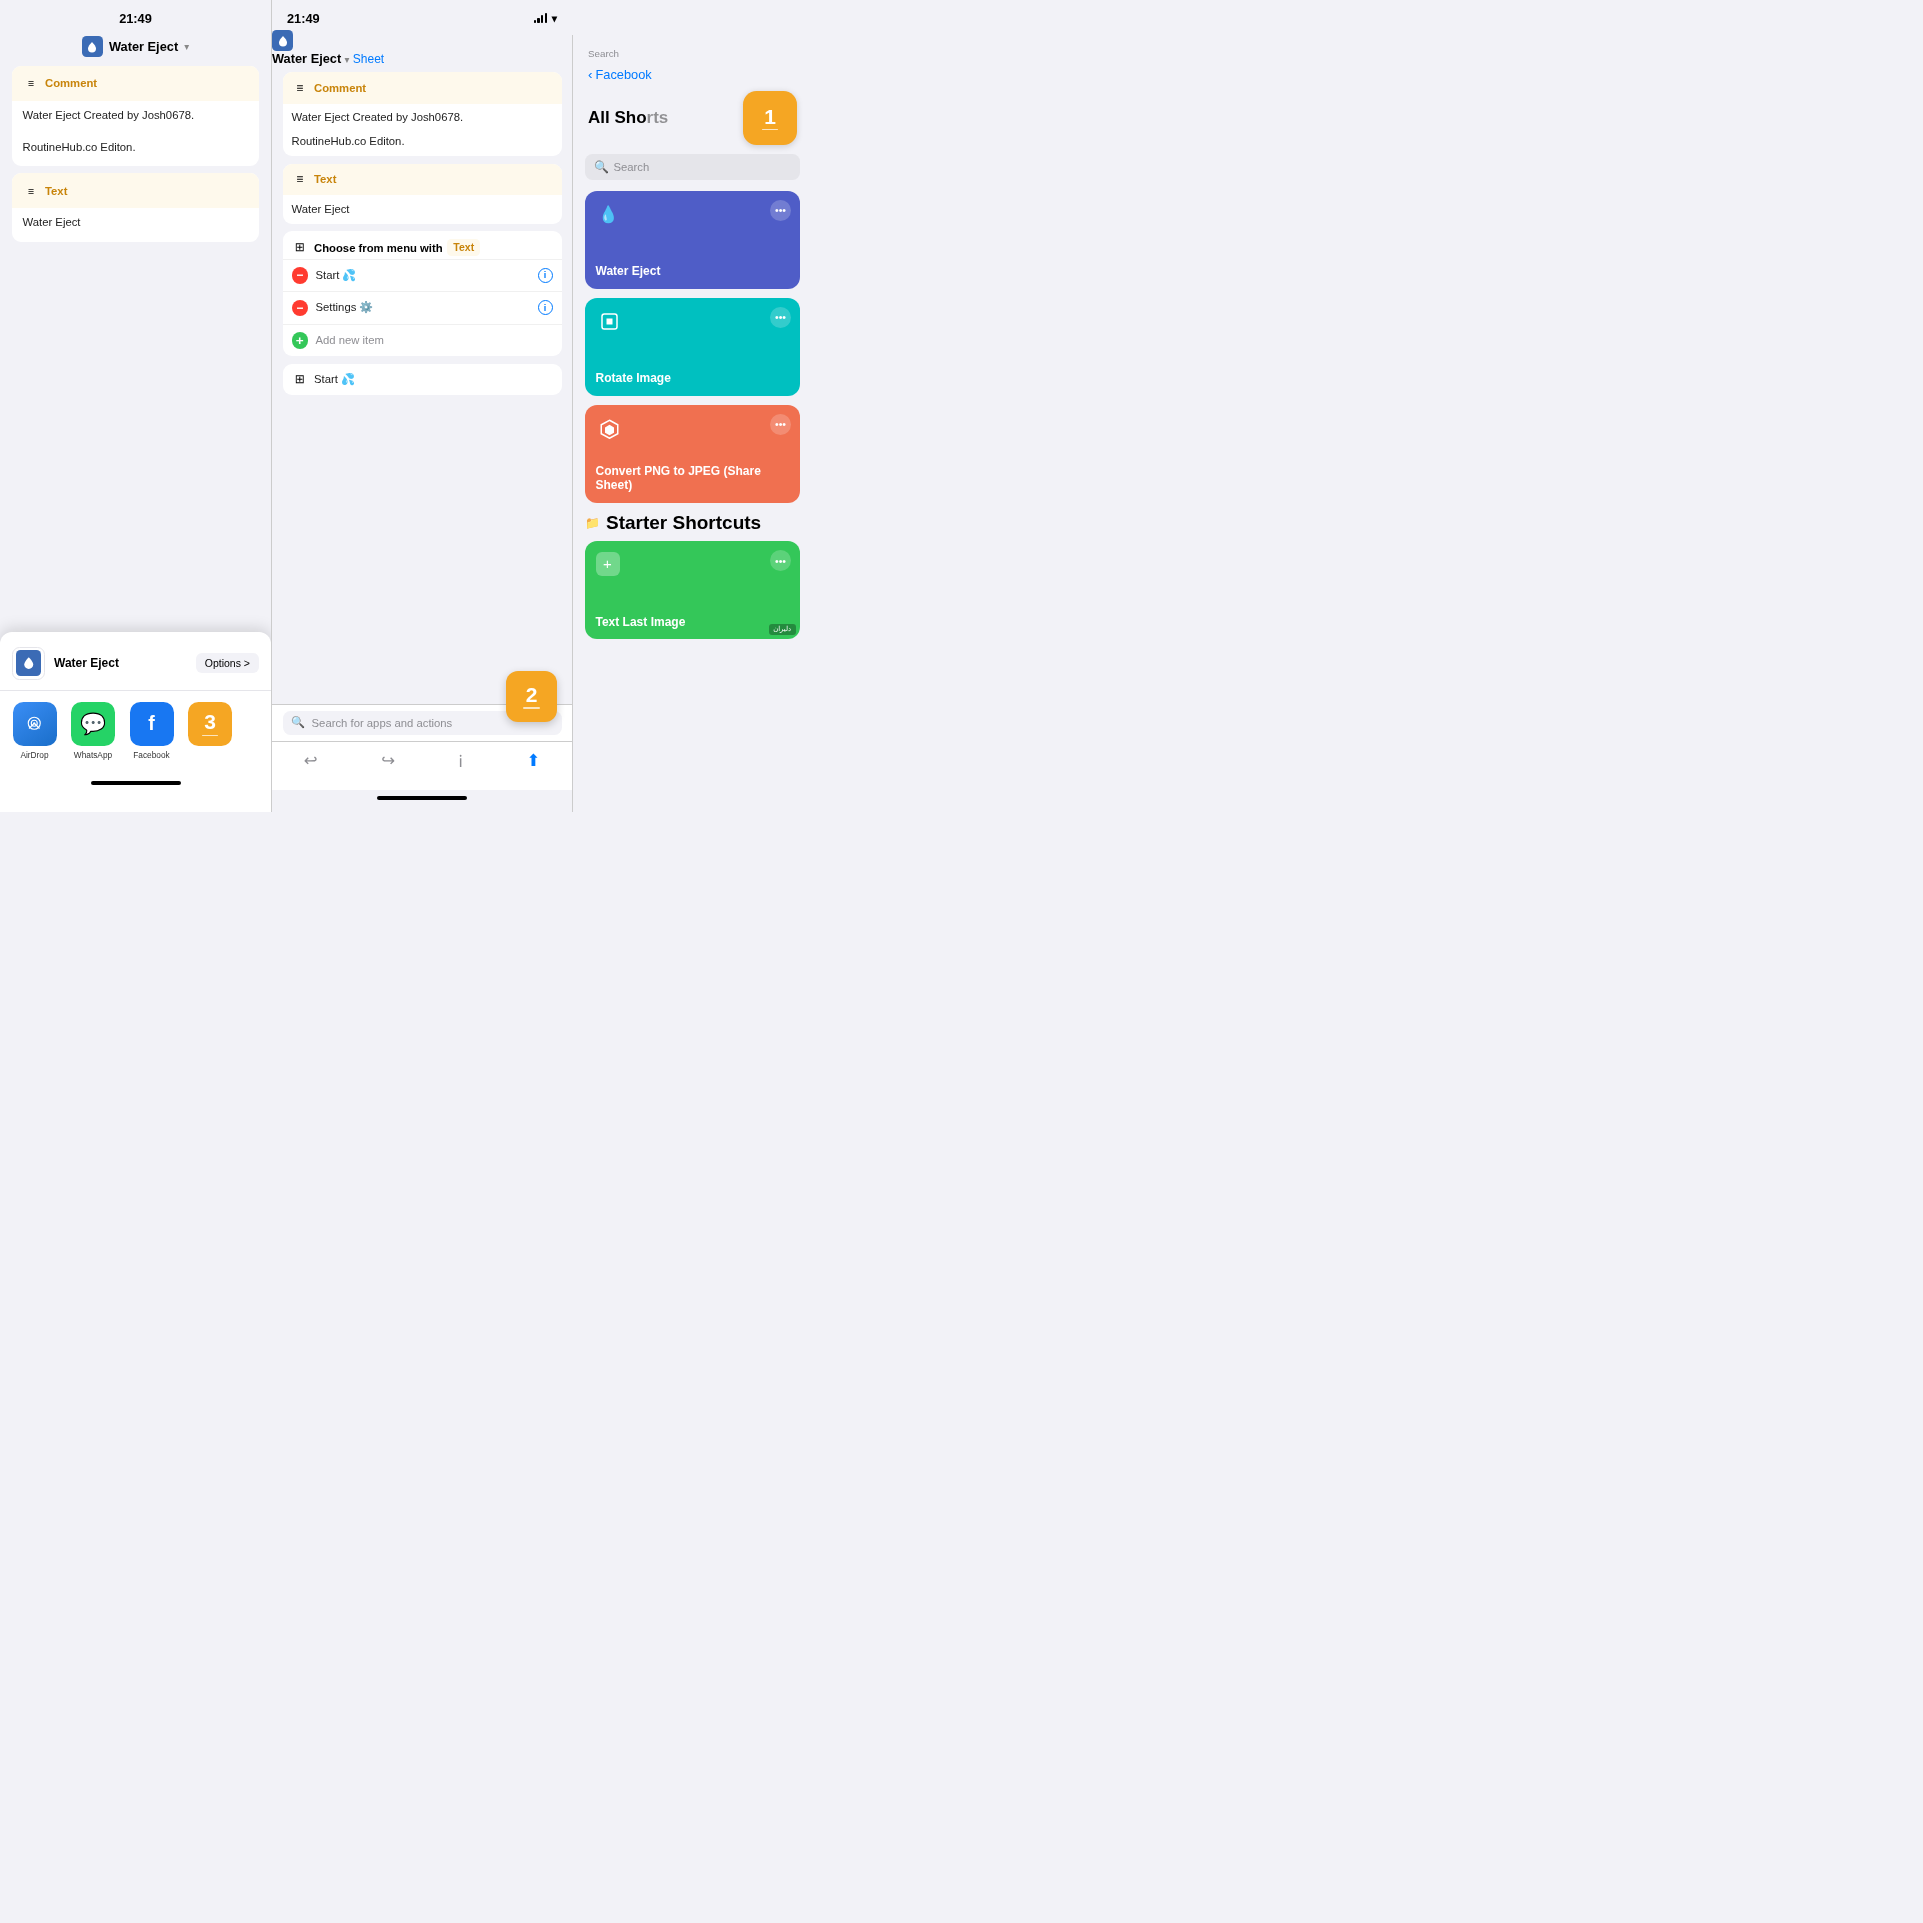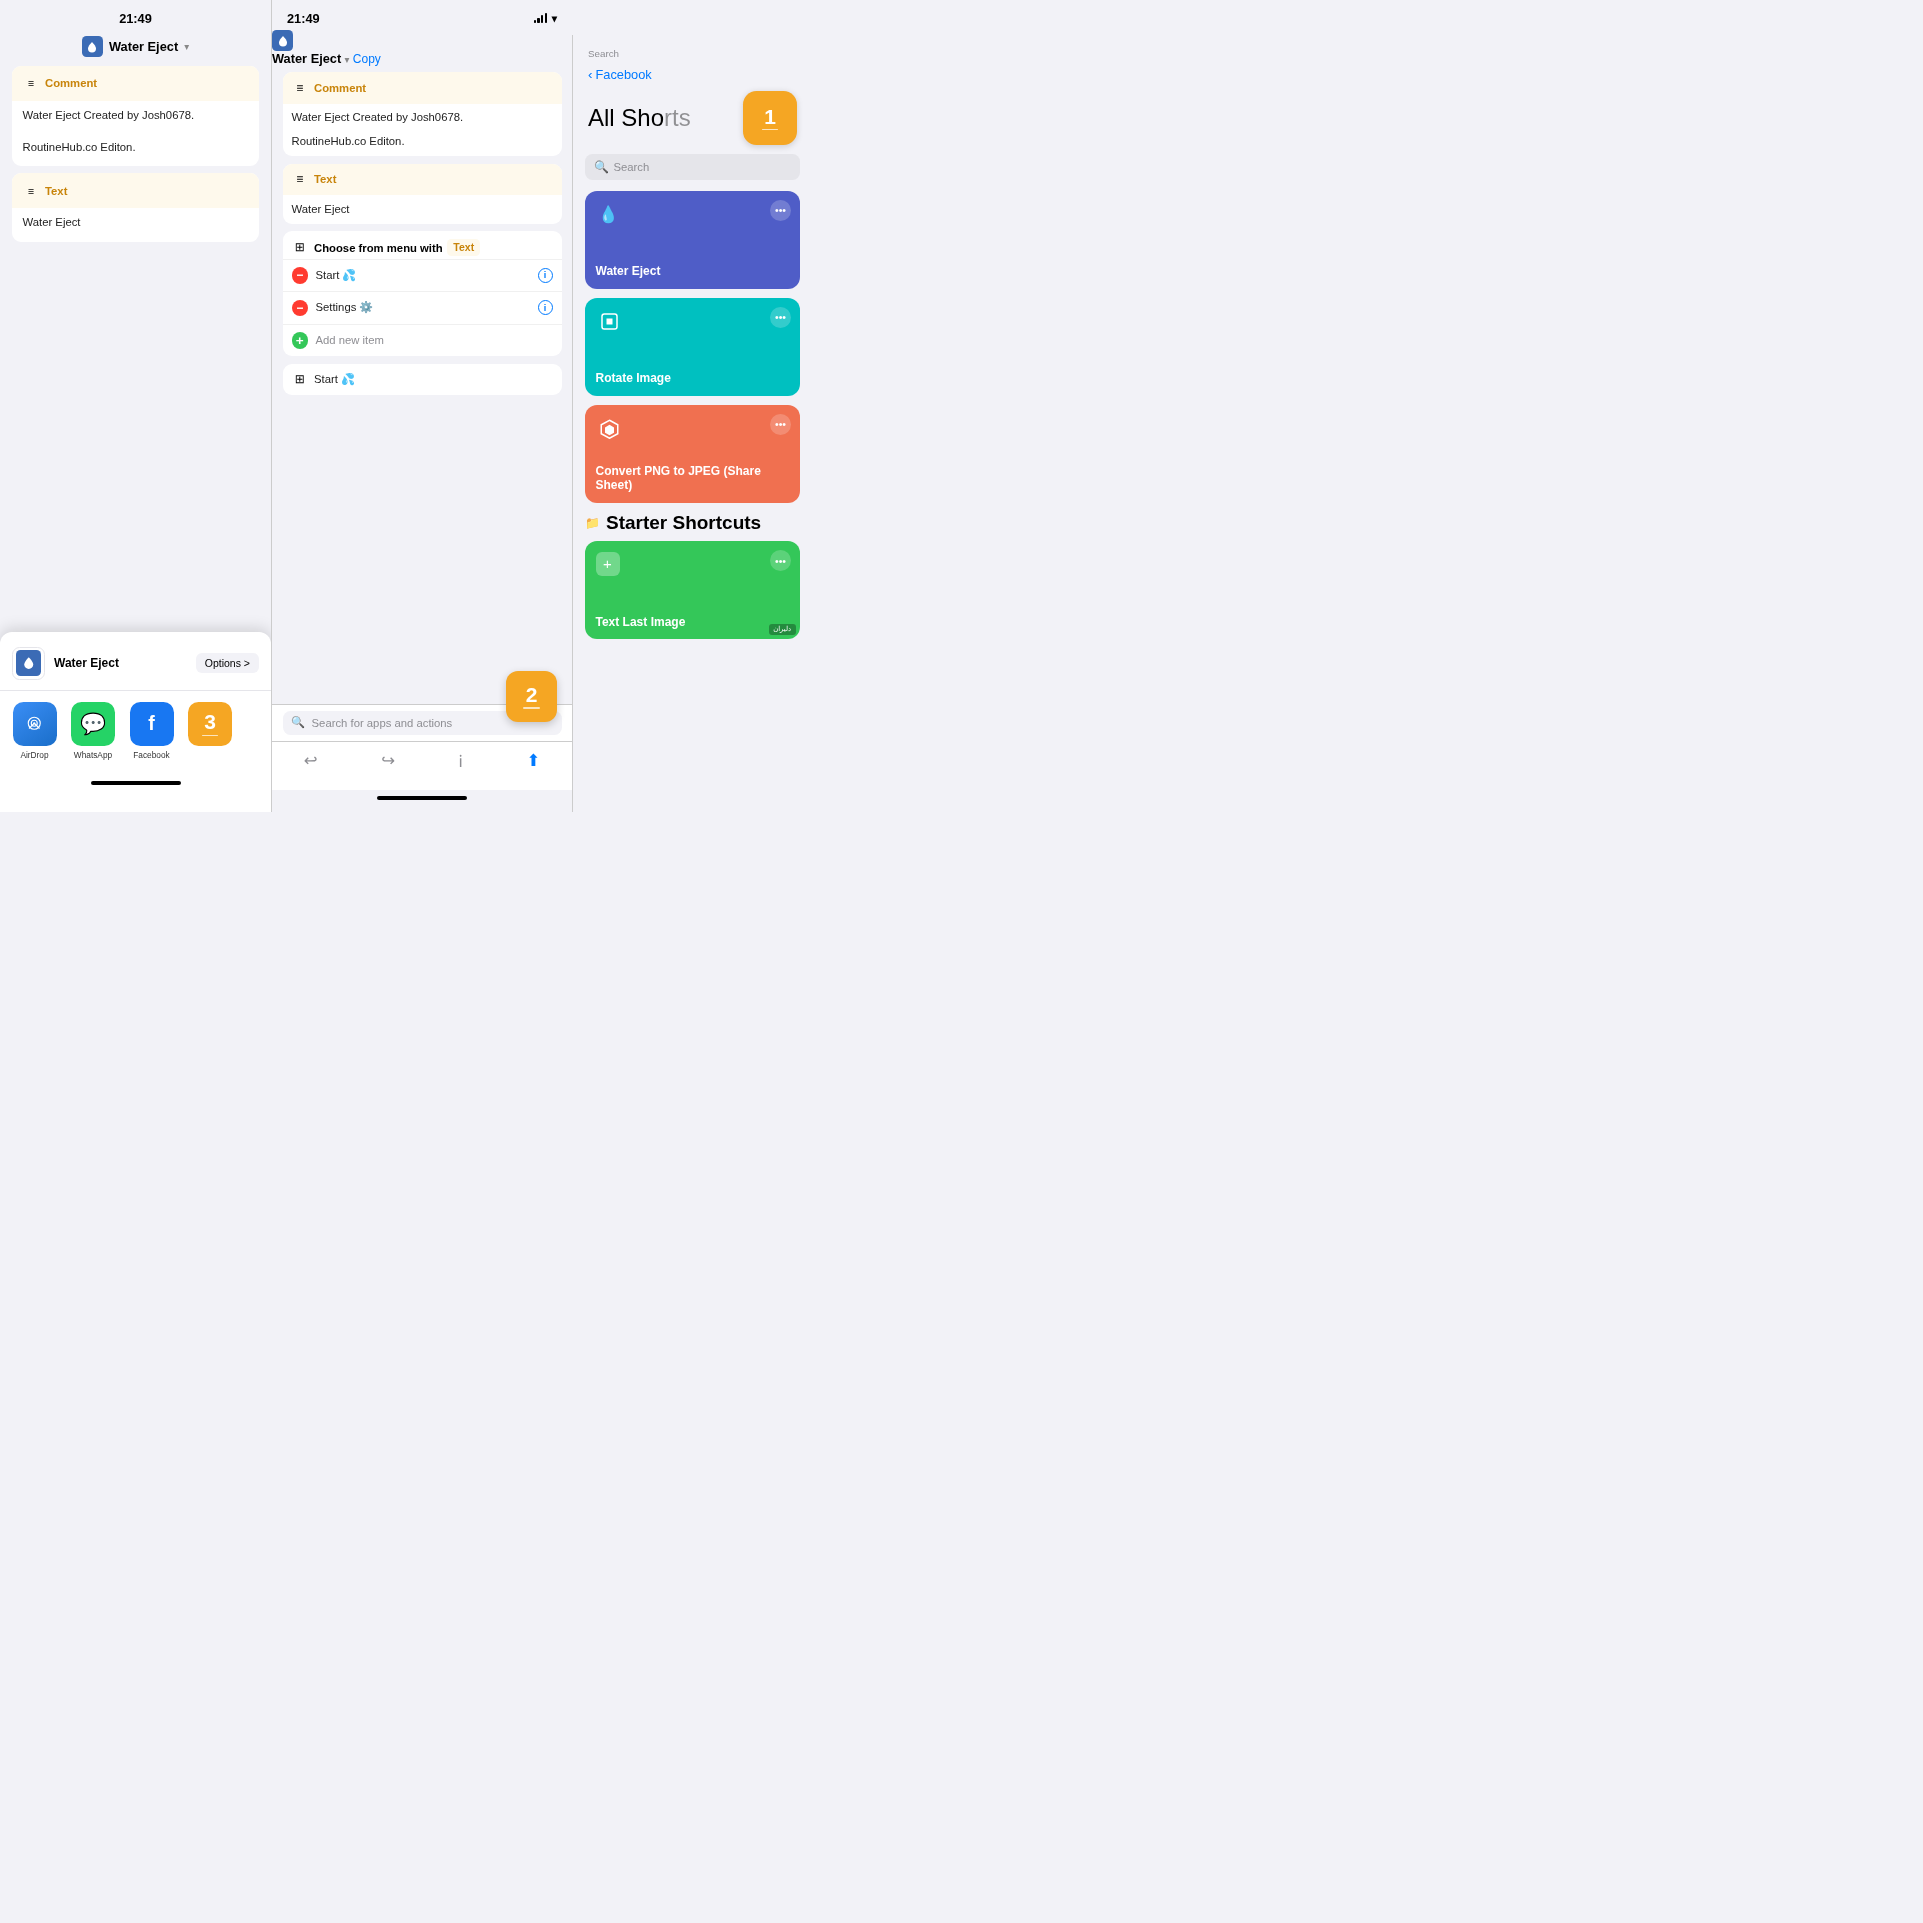--- a/index.html
+++ b/index.html
@@ -518,22 +518,22 @@
     .back-label { font-size: 12.8px; color: #007aff; }
 
     .all-shortcuts-header {
       display: flex;
       align-items: center;
       justify-content: space-between;
       padding: 3px 15px 9px;
     }
 
     .all-shortcuts-title {
-      font-size: 24px;
-      font-weight: 400;
+      font-size: 17px;
+      font-weight: 700;
       color: #000;
     }
 
     .yellow-badge-right {
       width: 54px;
       height: 54px;
       background: #f5a623;
       border-radius: 13.5px;
       display: flex;
       flex-direction: column;
@@ -777,21 +777,21 @@
   </div>
 
   <div class="app-header">
     <div class="water-icon">
       <svg viewBox="0 0 24 24" style="width:12px;height:12px;fill:white;">
           <path d="M12 2 C12 2 4 10 4 15 a8 8 0 0 0 16 0 C20 10 12 2 12 2Z"></path>
         </svg>
     </div>
     <span class="app-title">Water Eject</span>
     <span class="chevron-down">▾</span>
-    <span class="edit-btn-right" style="margin-left:auto;">Copy</span>
+    <span class="edit-btn-right" style="margin-left:auto;">Sheet</span>
   </div>
 
   <div class="workflow-list">
 
     <div class="workflow-block">
       <div class="block-header">
         <div class="block-icon">≡</div>
         <span class="block-title">Comment</span>
       </div>
       <div class="block-content">

